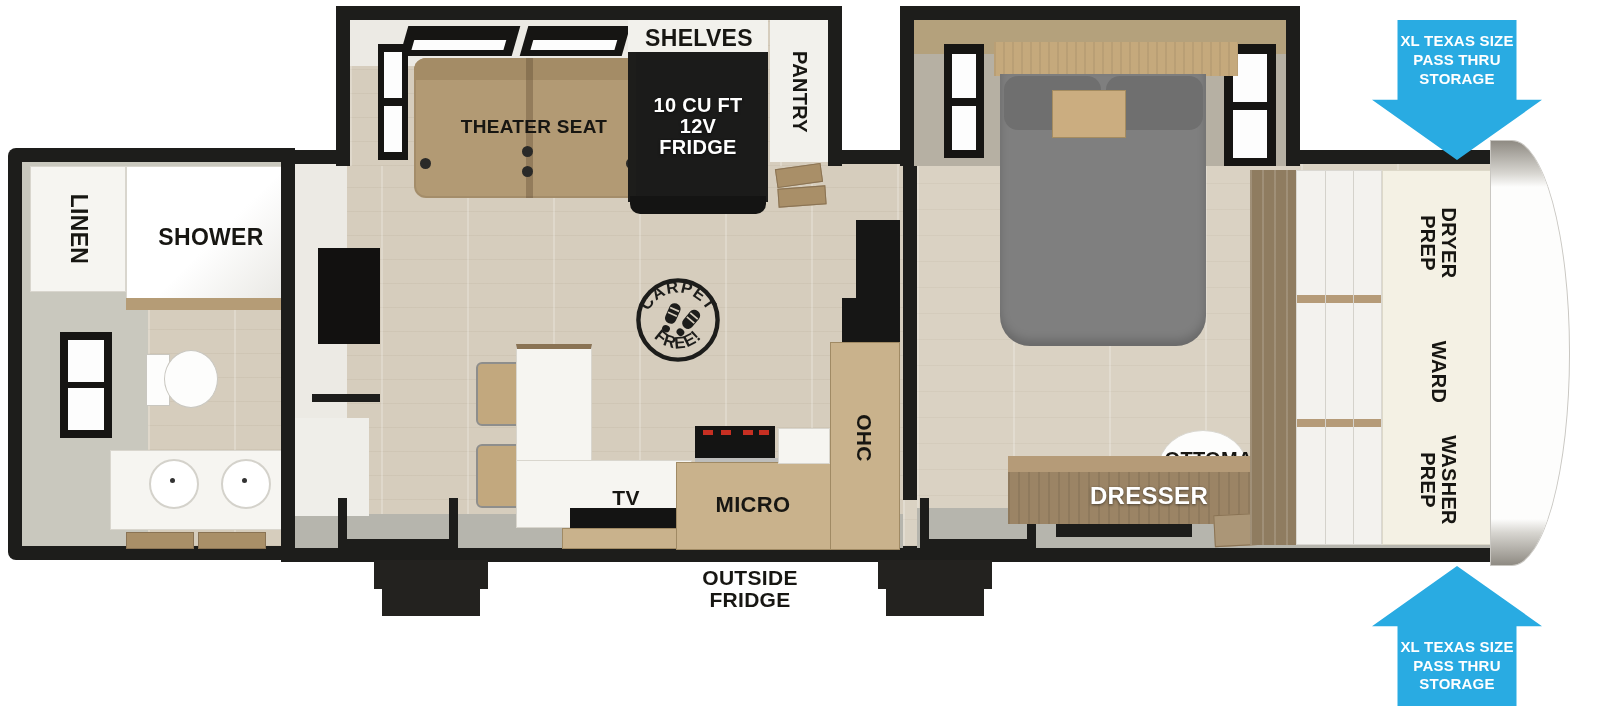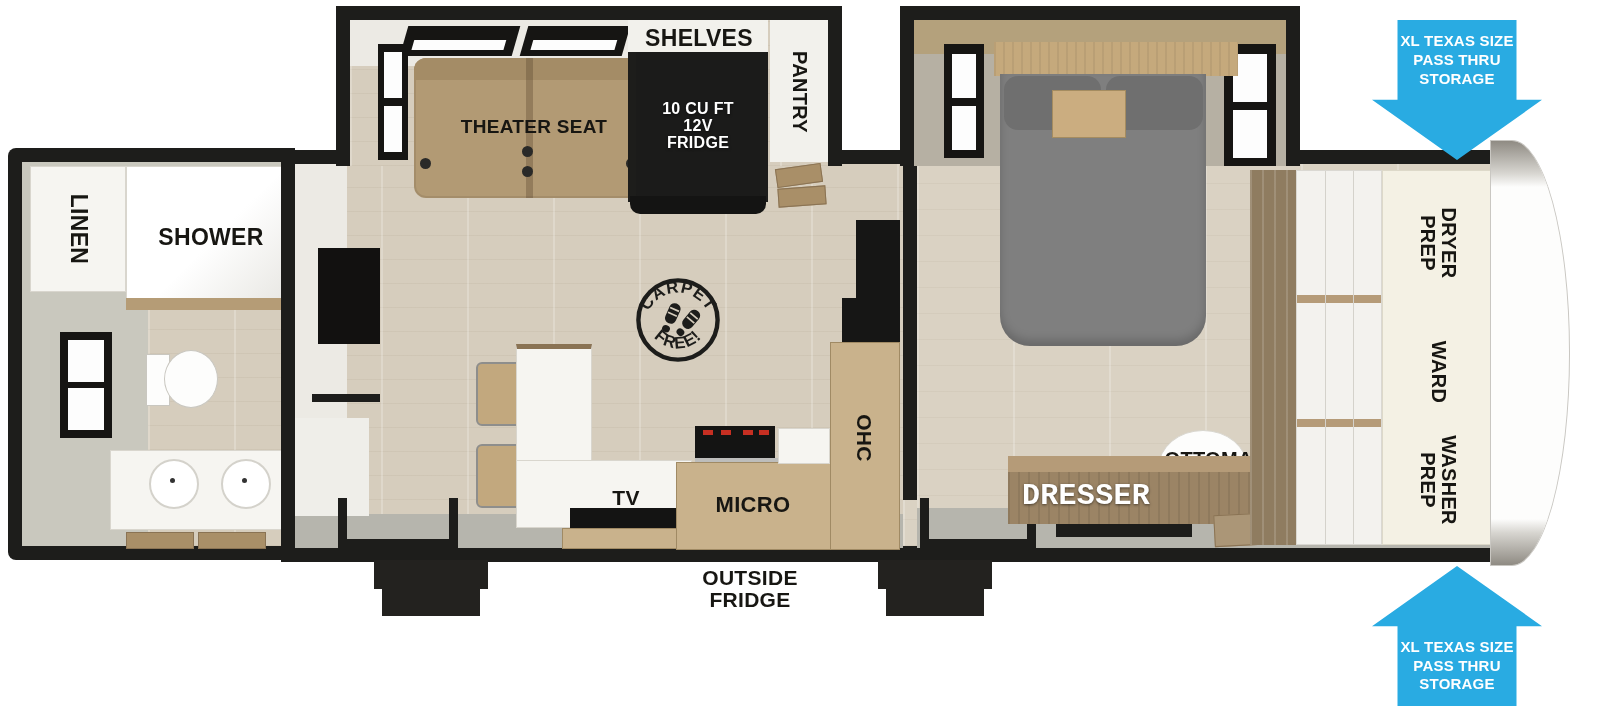--- a/index.html
+++ b/index.html
@@ -90,21 +90,21 @@
     <div style="position:absolute;left:108px;top:108px;width:11px;height:11px;border-radius:50%;background:#2a2a28;"></div>
     <div style="position:absolute;left:212px;top:100px;width:11px;height:11px;border-radius:50%;background:#2a2a28;"></div>
   </div>
   <div class="lbl" style="left:534px;top:127px;font-size:19px;">THEATER SEAT</div>
 
   <div class="wall" style="left:628px;top:44px;width:140px;height:158px;"></div>
   <div class="abs" style="left:628px;top:20px;width:140px;height:32px;background:#f2f1ec;"></div>
   <div class="lbl" style="left:699px;top:38px;font-size:23px;">SHELVES</div>
   <div class="abs" style="left:636px;top:52px;width:124px;height:148px;background:#1b1b1a;border-radius:0 0 6px 6px;"></div>
   <div class="abs" style="left:630px;top:196px;width:136px;height:18px;background:#141413;border-radius:0 0 10px 10px;"></div>
-  <div class="lbl lblwt stack" style="left:698px;top:126px;font-size:16px;">
+  <div class="lbl lblwt stack" style="left:698px;top:126px;font-size:20px;">
     <span>10 CU FT</span>
     <span>12V</span>
     <span>FRIDGE</span>
   </div>
   <div class="abs" style="left:770px;top:20px;width:58px;height:142px;background:#f2f1ec;"></div>
   <div class="lbl v90" style="left:799px;top:92px;font-size:20px;">PANTRY</div>
   <div class="abs" style="left:776px;top:166px;width:44px;height:17px;background:#a98f68;border:1px solid #8a7354;transform:rotate(-8deg);"></div>
   <div class="abs" style="left:778px;top:187px;width:46px;height:17px;background:#a98f68;border:1px solid #8a7354;transform:rotate(-4deg);"></div>
 
   <svg class="abs" viewBox="0 0 100 100" style="left:634px;top:276px;width:88px;height:88px;">
@@ -177,21 +177,21 @@
   <div class="abs" style="left:1000px;top:74px;width:206px;height:272px;background:#7f7f7f;border-radius:0 0 30px 30px;box-shadow:inset 0 -6px 10px rgba(0,0,0,.18);"></div>
   <div class="abs" style="left:1004px;top:76px;width:97px;height:54px;background:#6f6f6f;border-radius:14px;"></div>
   <div class="abs" style="left:1106px;top:76px;width:97px;height:54px;background:#6f6f6f;border-radius:14px;"></div>
   <div class="abs" style="left:1052px;top:90px;width:72px;height:46px;background:#cbad80;border:1px solid #a58c60;"></div>
 
   <div class="abs" style="left:1158px;top:430px;width:88px;height:74px;border-radius:50%;background:#fdfdfc;border:1px solid #d8d6cf;"></div>
   <div class="lbl" style="left:1216px;top:459px;font-size:20px;">OTTOMAN</div>
   <div class="abs" style="left:1056px;top:524px;width:136px;height:13px;background:#1d1d1b;"></div>
   <div class="abs" style="left:1008px;top:456px;width:278px;height:18px;background:#b59b78;"></div>
   <div class="abs" style="left:1008px;top:472px;width:278px;height:52px;background:#9b8465;background-image:repeating-linear-gradient(90deg,rgba(0,0,0,.08) 0 2px,transparent 2px 10px);"></div>
-  <div class="lbl lblwt" style="left:1086px;top:496px;font-size:30px;font-family:Liberation Mono, monospace;">DRESSER</div>
+  <div class="lbl lblwt" style="left:1149px;top:496px;font-size:24px;">DRESSER</div>
   <div class="abs" style="left:1214px;top:512px;width:120px;height:30px;background:#ab9677;border:1px solid #8a7354;transform:rotate(-3deg);"></div>
 
   <div class="abs" style="left:1250px;top:170px;width:46px;height:375px;background:#8f7c60;background-image:repeating-linear-gradient(90deg,rgba(255,255,255,.15) 0 2px,transparent 2px 12px);"></div>
   <div class="abs" style="left:1296px;top:170px;width:86px;height:375px;background:#f3f2ee;border:1px solid #dad8d2;box-sizing:border-box;">
     <div style="position:absolute;left:0;top:124px;width:100%;height:8px;background:#b59b78;"></div>
     <div style="position:absolute;left:0;top:248px;width:100%;height:8px;background:#b59b78;"></div>
     <div style="position:absolute;left:28px;top:0;width:1px;height:100%;background:#d4d2cb;"></div>
     <div style="position:absolute;left:56px;top:0;width:1px;height:100%;background:#d4d2cb;"></div>
   </div>
   <div class="abs" style="left:1382px;top:170px;width:112px;height:375px;background:#f4f1e4;border:1px solid #ddd9c9;box-sizing:border-box;"></div>

